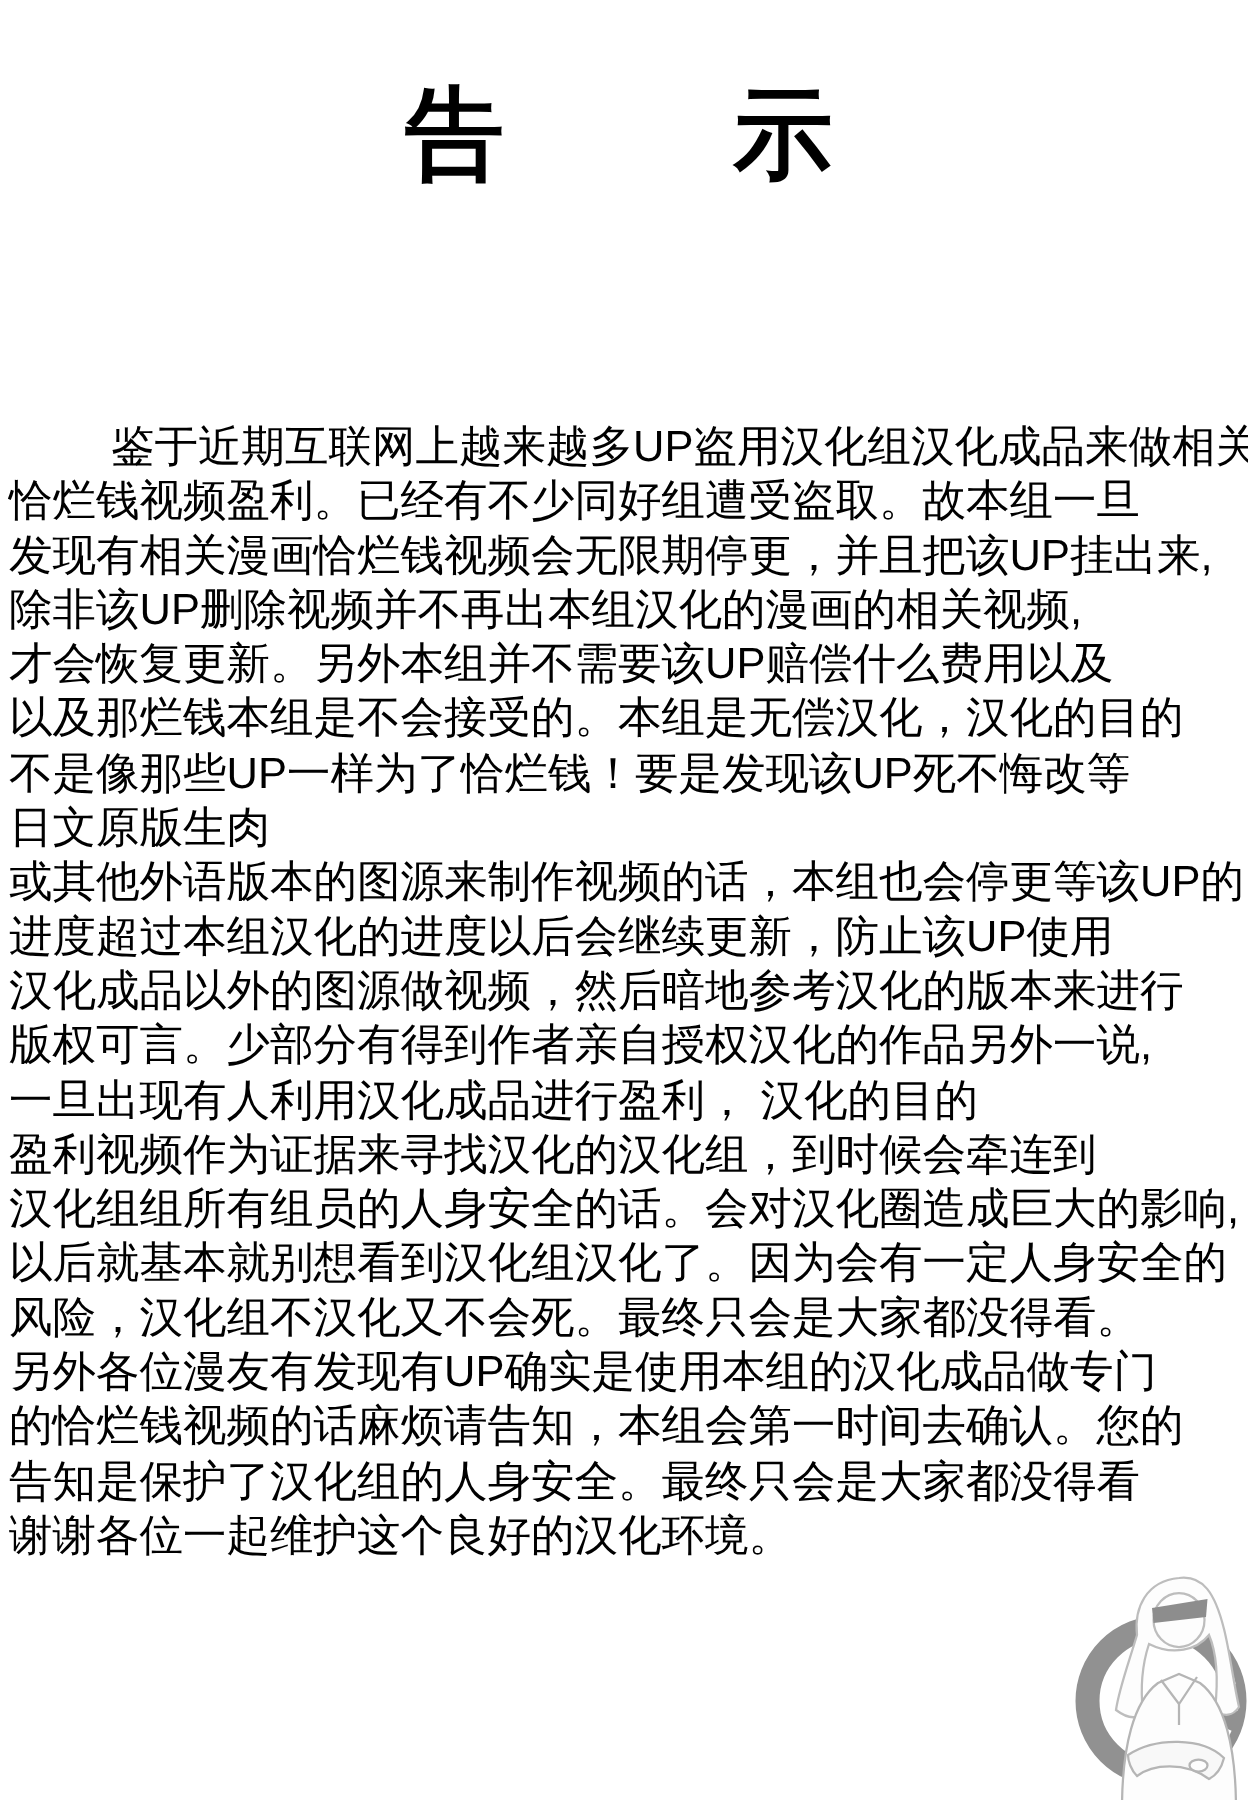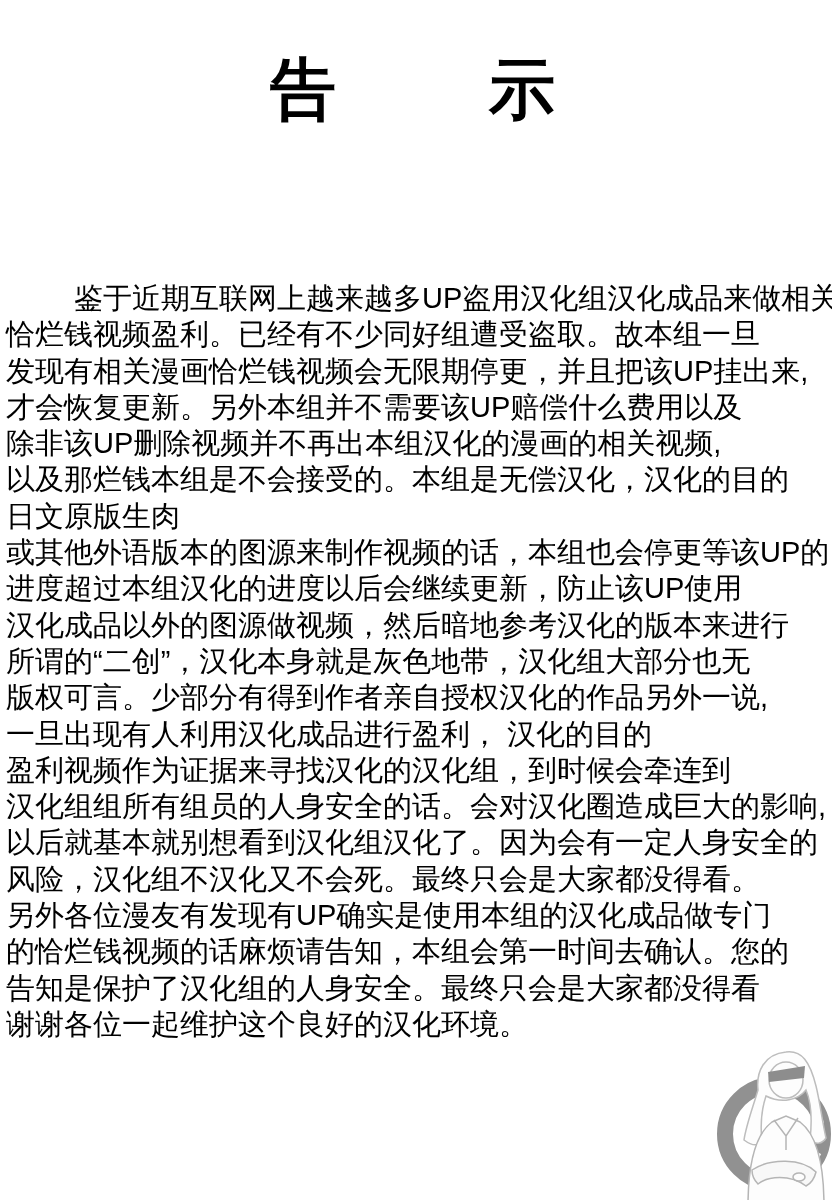--- a/index.html
+++ b/index.html
@@ -51,28 +51,28 @@
 <body>
 
 <div class="page">
 
   <h1 class="title">告　　示</h1>
 
   <div class="body">
       <div class="line">鉴于近期互联网上越来越多UP盗用汉化组汉化成品来做相关</div>
       <div class="line">恰烂钱视频盈利。已经有不少同好组遭受盗取。故本组一旦</div>
       <div class="line">发现有相关漫画恰烂钱视频会无限期停更，并且把该UP挂出来,</div>
+      <div class="line">除非该UP删除视频并不再出本组汉化的漫画的相关视频,</div>
       <div class="line">才会恢复更新。另外本组并不需要该UP赔偿什么费用以及</div>
-      <div class="line">除非该UP删除视频并不再出本组汉化的漫画的相关视频,</div>
       <div class="line">以及那烂钱本组是不会接受的。本组是无偿汉化，汉化的目的</div>
+      <div class="line">不是像那些UP一样为了恰烂钱！要是发现该UP死不悔改等</div>
       <div class="line">日文原版生肉</div>
       <div class="line">或其他外语版本的图源来制作视频的话，本组也会停更等该UP的</div>
       <div class="line">进度超过本组汉化的进度以后会继续更新，防止该UP使用</div>
       <div class="line">汉化成品以外的图源做视频，然后暗地参考汉化的版本来进行</div>
-      <div class="line">所谓的“二创”，汉化本身就是灰色地带，汉化组大部分也无</div>
       <div class="line">版权可言。少部分有得到作者亲自授权汉化的作品另外一说,</div>
       <div class="line">一旦出现有人利用汉化成品进行盈利， 汉化的目的</div>
       <div class="line">盈利视频作为证据来寻找汉化的汉化组，到时候会牵连到</div>
       <div class="line">汉化组组所有组员的人身安全的话。会对汉化圈造成巨大的影响,</div>
       <div class="line">以后就基本就别想看到汉化组汉化了。因为会有一定人身安全的</div>
       <div class="line">风险，汉化组不汉化又不会死。最终只会是大家都没得看。</div>
       <div class="line">另外各位漫友有发现有UP确实是使用本组的汉化成品做专门</div>
       <div class="line">的恰烂钱视频的话麻烦请告知，本组会第一时间去确认。您的</div>
       <div class="line">告知是保护了汉化组的人身安全。最终只会是大家都没得看</div>
       <div class="line">谢谢各位一起维护这个良好的汉化环境。</div>

